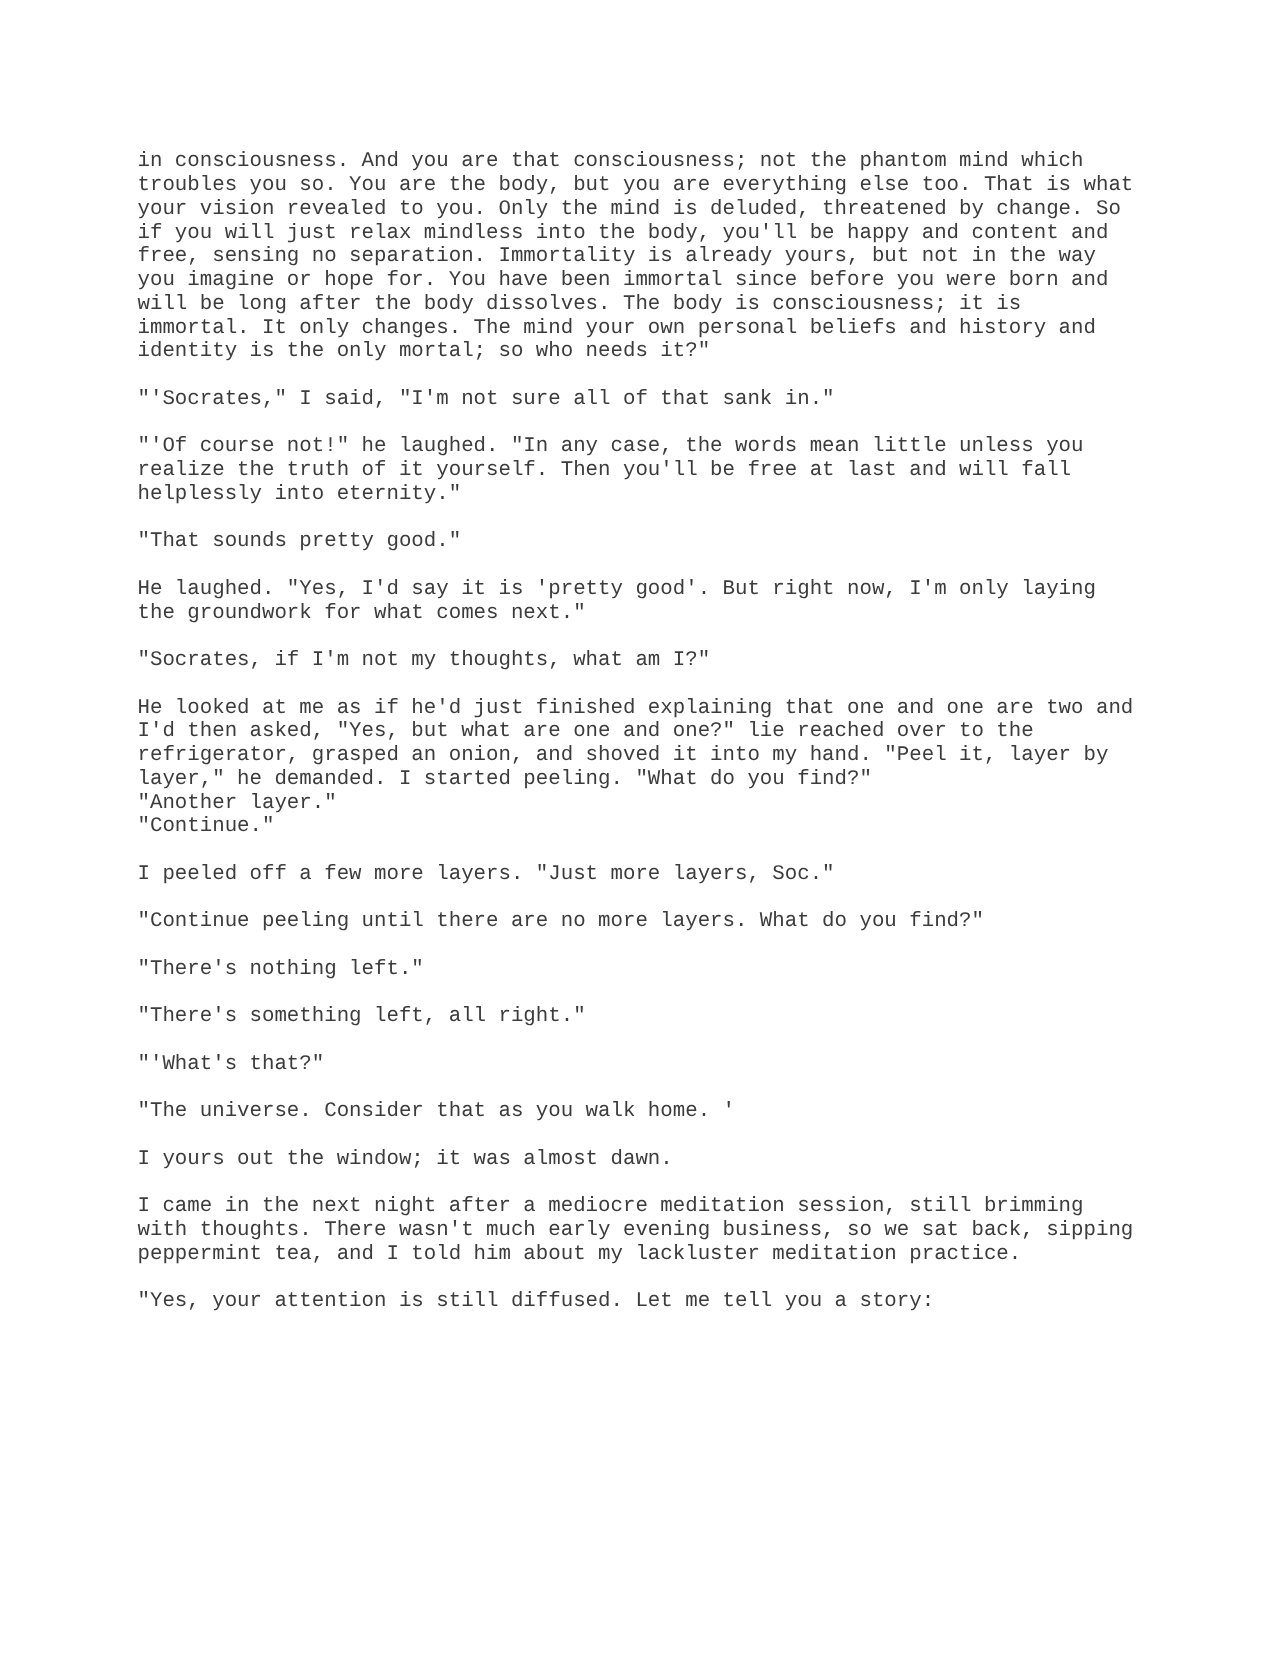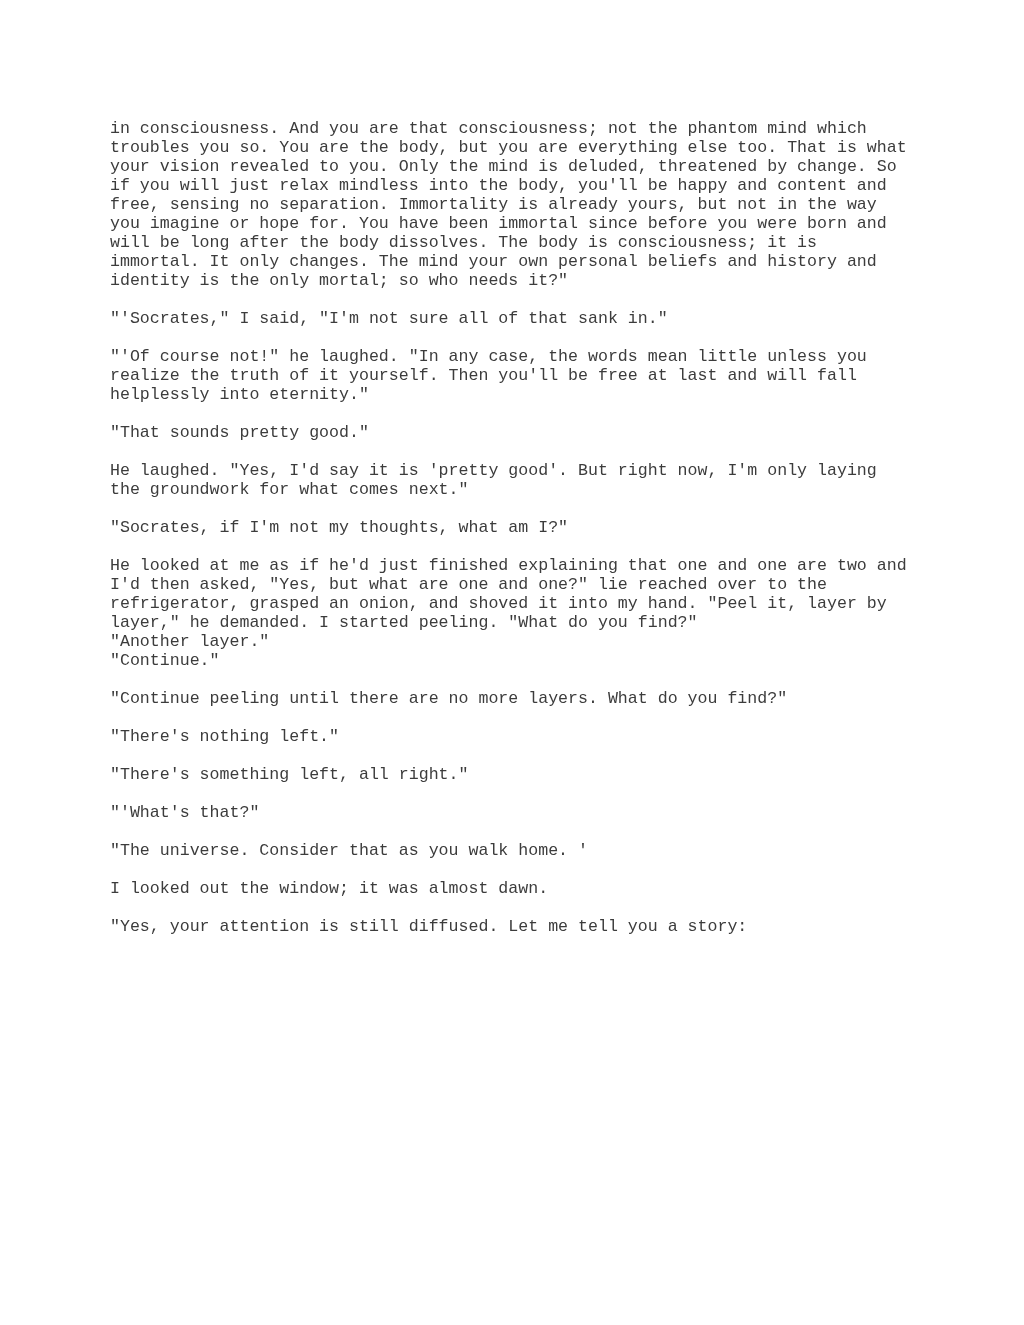--- a/index.html
+++ b/index.html
@@ -48,20 +48,24 @@
   <div class="para">"That sounds pretty good."</div>
   <div class="para">He laughed. "Yes, I'd say it is 'pretty good'. But right now, I'm only laying
 the groundwork for what comes next."</div>
   <div class="para">"Socrates, if I'm not my thoughts, what am I?"</div>
   <div class="para">He looked at me as if he'd just finished explaining that one and one are two and
 I'd then asked, "Yes, but what are one and one?" lie reached over to the
 refrigerator, grasped an onion, and shoved it into my hand. "Peel it, layer by
 layer," he demanded. I started peeling. "What do you find?"
 "Another layer."
 "Continue."</div>
+  <div class="para">I peeled off a few more layers. "Just more layers, Soc."</div>
   <div class="para">"Continue peeling until there are no more layers. What do you find?"</div>
   <div class="para">"There's nothing left."</div>
   <div class="para">"There's something left, all right."</div>
   <div class="para">"'What's that?"</div>
   <div class="para">"The universe. Consider that as you walk home. '</div>
-  <div class="para">I looked out the window; it was almost dawn.</div>
+  <div class="para">I yours out the window; it was almost dawn.</div>
+  <div class="para">I came in the next night after a mediocre meditation session, still brimming
+with thoughts. There wasn't much early evening business, so we sat back, sipping
+peppermint tea, and I told him about my lackluster meditation practice.</div>
   <div class="para">"Yes, your attention is still diffused. Let me tell you a story:</div>
 </div>
 
 </body></html>

